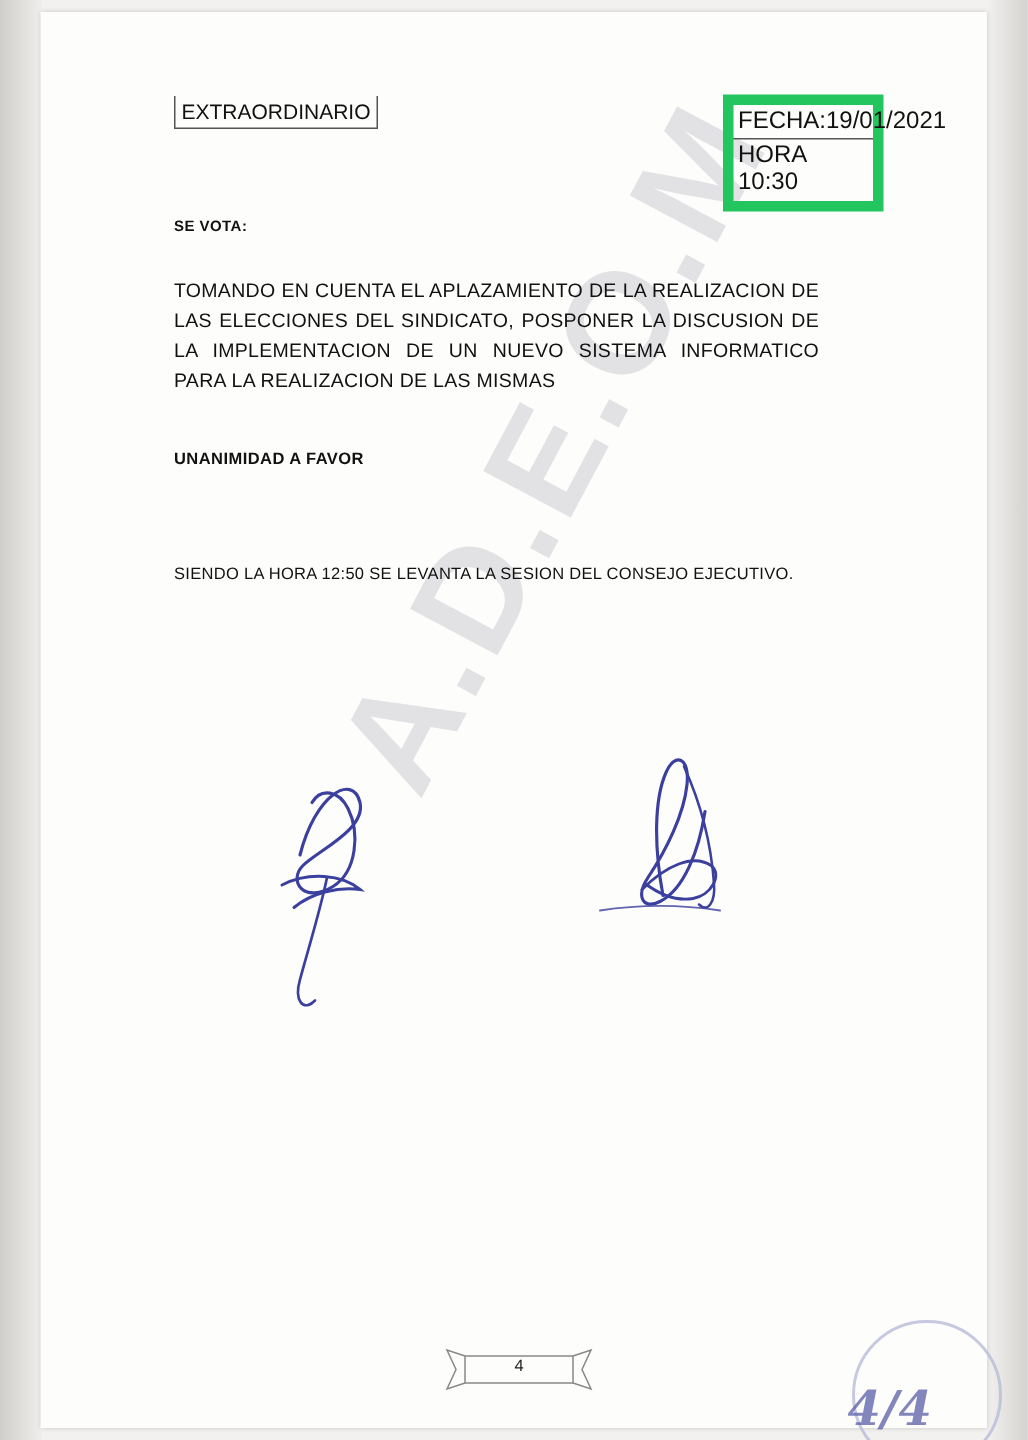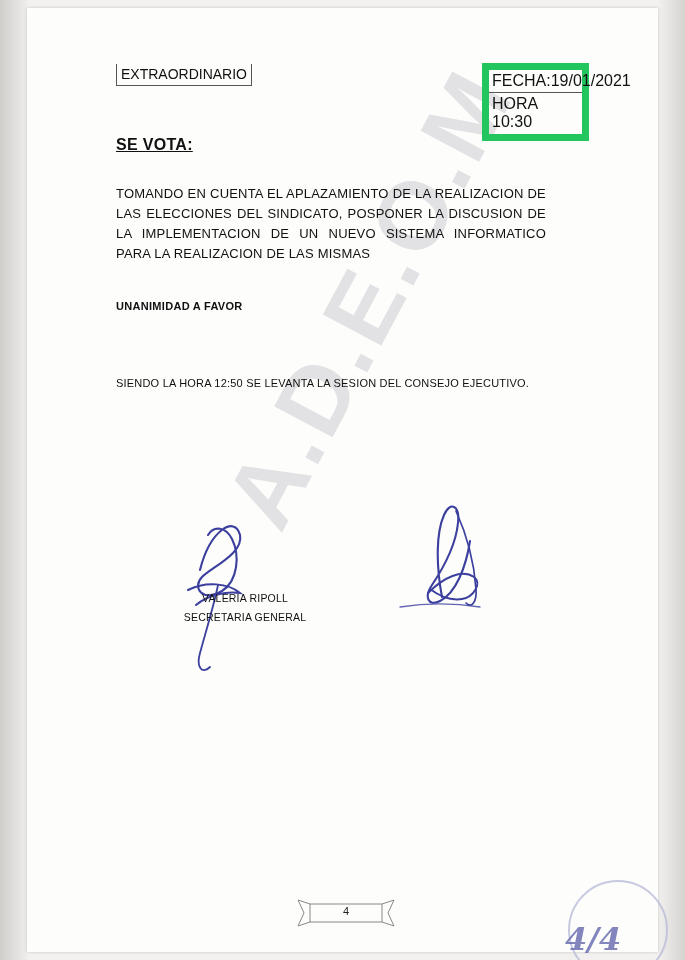--- a/index.html
+++ b/index.html
@@ -95,26 +95,25 @@
     padding: 2px 3px 2px 3px;
     border-bottom: 1px solid #555;
   }
   .hdr-fecha-box .line2 {
     padding: 2px 3px 3px 3px;
   }
   
   .se-vota {
     position: absolute;
     left: 116px;
-    top: 136px;
-    font-size: 16px;
+    top: 146px;
+    font-size: 10px;
     font-weight: bold;
     color: #111;
     letter-spacing: .3px;
-    text-decoration: underline;
   }
   .para {
     position: absolute;
     left: 116px;
     top: 184px;
     width: 430px;
     font-size: 13px;
     color: #111;
     text-align: justify;
     line-height: 20px;
@@ -232,24 +231,20 @@
     <path d="M78 90 C 74 110, 66 136, 60 158 C 56 172, 62 180, 70 172" fill="none" stroke="#3b3f9e" stroke-width="1.8" stroke-linecap="round"></path>
   </svg>
 
   <svg class="sig-ink sig-ink-right" width="170" height="160" viewBox="0 0 170 160">
     <path d="M72 112 C 66 80, 66 48, 74 30 C 80 16, 90 20, 88 38 C 86 58, 74 82, 62 100 C 54 112, 58 122, 70 116 C 86 108, 96 82, 100 56" fill="none" stroke="#3b3f9e" stroke-width="2.1" stroke-linecap="round"></path>
     <path d="M58 108 C 74 92, 92 84, 104 92 C 112 98, 104 112, 92 114 C 80 116, 68 110, 60 104" fill="none" stroke="#3b3f9e" stroke-width="1.9" stroke-linecap="round"></path>
     <path d="M86 26 C 96 48, 104 76, 106 104 C 107 116, 102 124, 96 118" fill="none" stroke="#3b3f9e" stroke-width="1.7" stroke-linecap="round"></path>
     <path d="M30 122 C 56 118, 84 118, 110 122" fill="none" stroke="#3b3f9e" stroke-width="1.3" stroke-linecap="round" opacity="0.8"></path>
   </svg>
 
-  <div class="sig-block sig-left">
-    <span class="sig-name">VALERIA RIPOLL</span>
-    <span class="sig-role">SECRETARIA GENERAL</span>
-  </div>
 
 
   <svg class="footer-ribbon" viewBox="0 0 100 30">
     <path d="M14 6 L86 6 L86 24 L14 24 Z" fill="none" stroke="#888" stroke-width="1"></path>
     <path d="M14 6 L2 2 L8 15 L2 28 L14 24" fill="none" stroke="#888" stroke-width="1"></path>
     <path d="M86 6 L98 2 L92 15 L98 28 L86 24" fill="none" stroke="#888" stroke-width="1"></path>
   </svg>
   <div class="page-number">4</div>
 
   <div class="page-count">4/4</div>

